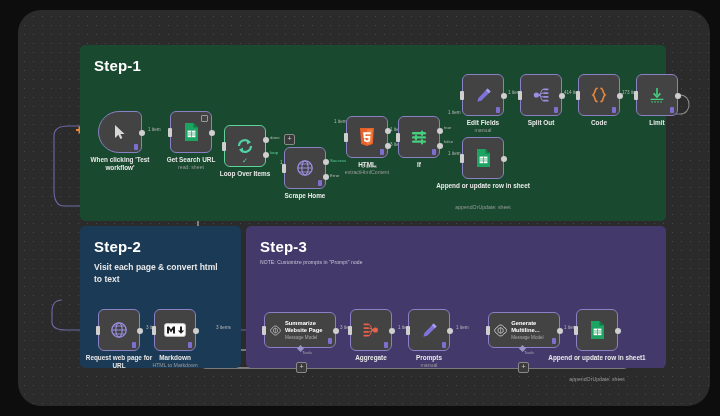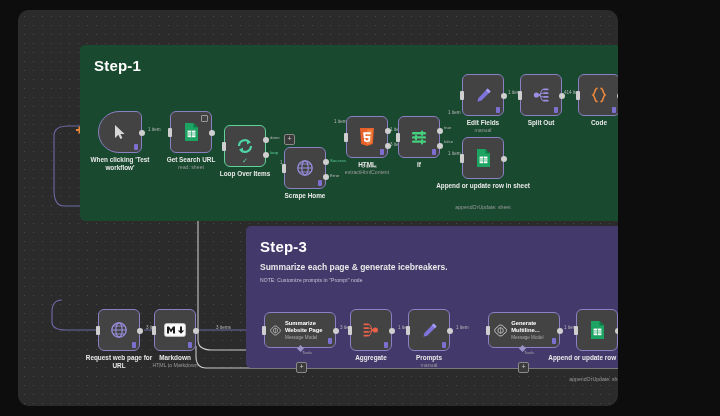--- a/index.html
+++ b/index.html
@@ -2,22 +2,22 @@
 <html><head>
 <meta charset="utf-8">
 <style>
   html,body{margin:0;padding:0;background:#0d0d0d;}
   body{width:720px;height:416px;overflow:hidden;font-family:"Liberation Sans",sans-serif;}
 
   #stage{position:relative;width:720px;height:416px;}
 
   
   #canvas{
-    position:absolute;left:18px;top:10px;width:600px;height:396px;
-    background-color:#2b2b2b;border-radius:11px;overflow:hidden;
+    position:absolute;left:18px;top:10px;width:692px;height:396px;
+    background-color:#2b2b2b;border-radius:23px;overflow:hidden;
     background-image:radial-gradient(circle, #4a4a4a 0.7px, transparent 0.8px);
     background-size:9px 9px;background-position:2px 2px;
   }
 
   
   .panel{position:absolute;border-radius:5px;}
   .panel .ptitle{font-size:15px;font-weight:bold;color:#ffffff;letter-spacing:.2px;}
   .panel .pdesc{font-size:8.5px;font-weight:bold;color:#e8e8e8;line-height:1.45;margin-top:6px;}
   .panel .pnote{font-size:5px;color:#c9c6d8;margin-top:4px;letter-spacing:.1px;}
 
@@ -133,24 +133,27 @@
       <g>
         <rect x="58" y="119" width="7" height="2" fill="#e8873c"></rect>
         <rect x="60.5" y="116.5" width="2" height="7" fill="#e8873c"></rect>
       </g>
     </svg>
 
     <div class="panel" id="panel1">
       <div class="ptitle">Step-1</div>
     </div>
 
+    <div class="panel" id="panel2">
+      <div class="ptitle">Step-2</div>
+      <div class="pdesc" style="width:128px">Visit each page &amp; convert html to text</div>
+    </div>
 
     <div class="panel" id="panel3">
       <div class="ptitle">Step-3</div>
-      <div class="pdesc" style="width:340px">Summarize each page &amp; generate icebreakers.</div>
       <div class="pnote">NOTE: Customize prompts in "Prompt" node</div>
     </div>
 
     <div class="node" style="left:80px;top:101px;">
       <div class="nbox trigger">
         <svg class="ico" width="14" height="16" viewBox="0 0 14 16">
           <path d="M2,1 L2,14 L5.4,10.8 L7.4,15 L9.4,14 L7.4,10 L11.6,10 Z" fill="#d8d8d8"></path>
         </svg>
         <div class="badge"></div>
         <div class="dot"></div>

